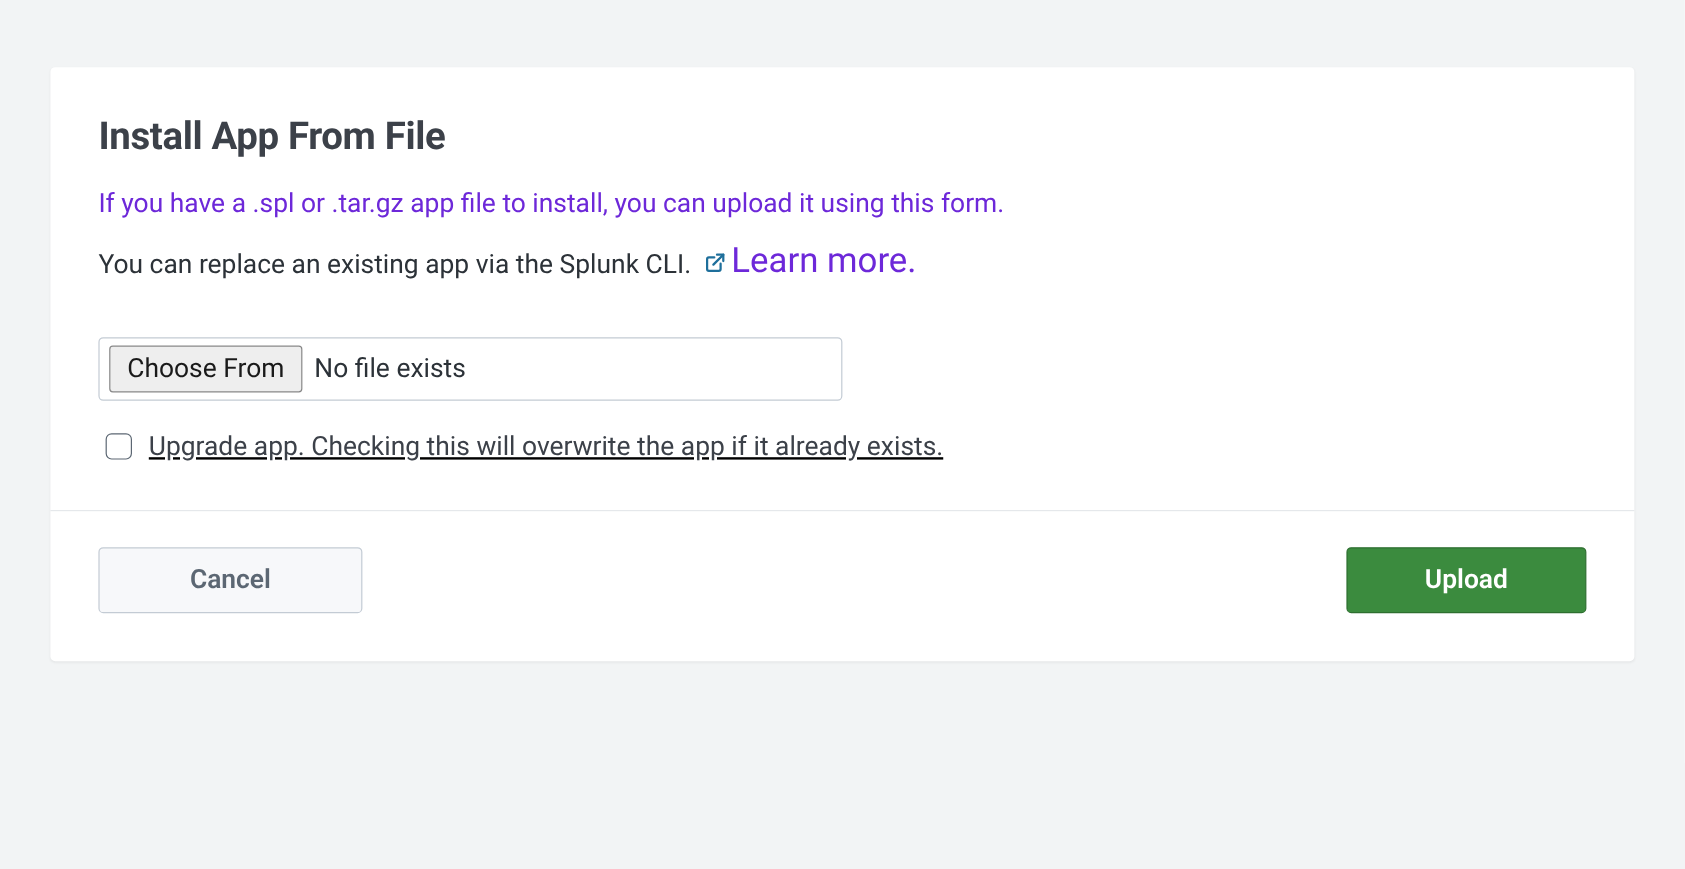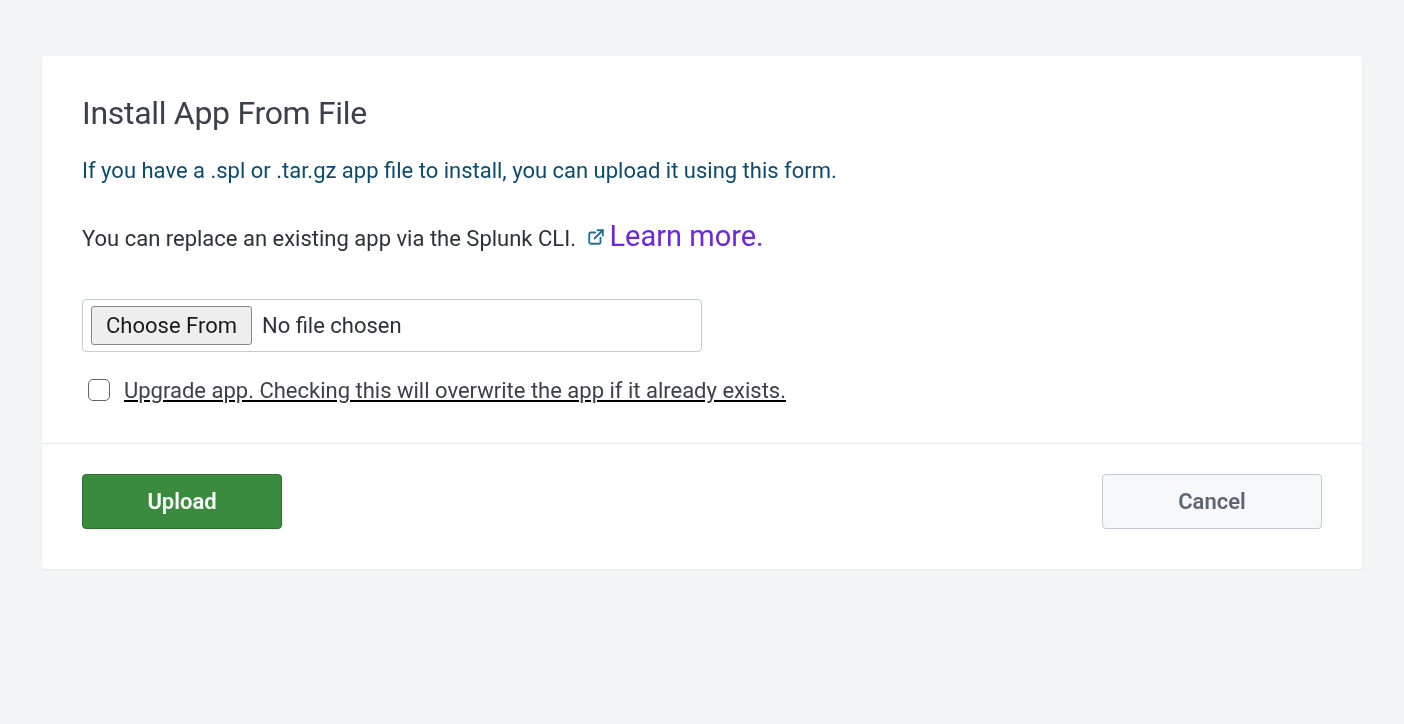--- a/index.html
+++ b/index.html
@@ -18,30 +18,30 @@
       background-color: #ffffff;
       margin: 56px 42px 0 42px;
       border-radius: 4px;
       box-shadow: 0 1px 2px rgba(0,0,0,0.05);
     }
     .card-body {
       padding: 38px 40px 30px 40px;
     }
     .title {
       font-size: 32px;
-      font-weight: 400;
+      font-weight: 700;
       color: #3c4149;
       margin-bottom: 22px;
       letter-spacing: -0.3px;
     }
     .description {
       font-size: 22px;
-      color: #0c4a6e;
+      color: #6d28d9;
       line-height: 1.5;
-      margin-bottom: 28px;
+      margin-bottom: 10px;
       font-weight: 400;
     }
     .cli-text {
       font-size: 22px;
       color: #2c3238;
       line-height: 1.5;
       margin-bottom: 40px;
     }
     .link-icon {
       display: inline-flex;
@@ -155,24 +155,24 @@
         <svg class="icon-svg" viewBox="0 0 24 24" fill="none" stroke="currentColor" stroke-width="2.5" stroke-linecap="round" stroke-linejoin="round">
           <path d="M14 3h7v7"></path>
           <path d="M10 14L21 3"></path>
           <path d="M18 13v6a2 2 0 0 1-2 2H5a2 2 0 0 1-2-2V8a2 2 0 0 1 2-2h6"></path>
         </svg>
         <a href="#" class="link">Learn more.</a>
       </span>
     </p>
     <div class="file-input-wrapper">
       <button class="choose-file-btn">Choose From</button>
-      <span class="file-status">No file chosen</span>
+      <span class="file-status">No file exists</span>
     </div>
     <div class="checkbox-row">
       <div class="checkbox" role="checkbox" aria-checked="false"></div>
       <span class="checkbox-label">Upgrade app. Checking this will overwrite the app if it already exists.</span>
     </div>
   </div>
   <div class="card-footer">
+    <button class="btn btn-cancel">Cancel</button>
     <button class="btn btn-upload">Upload</button>
-    <button class="btn btn-cancel">Cancel</button>
   </div>
 </div>
 
 </body></html>

